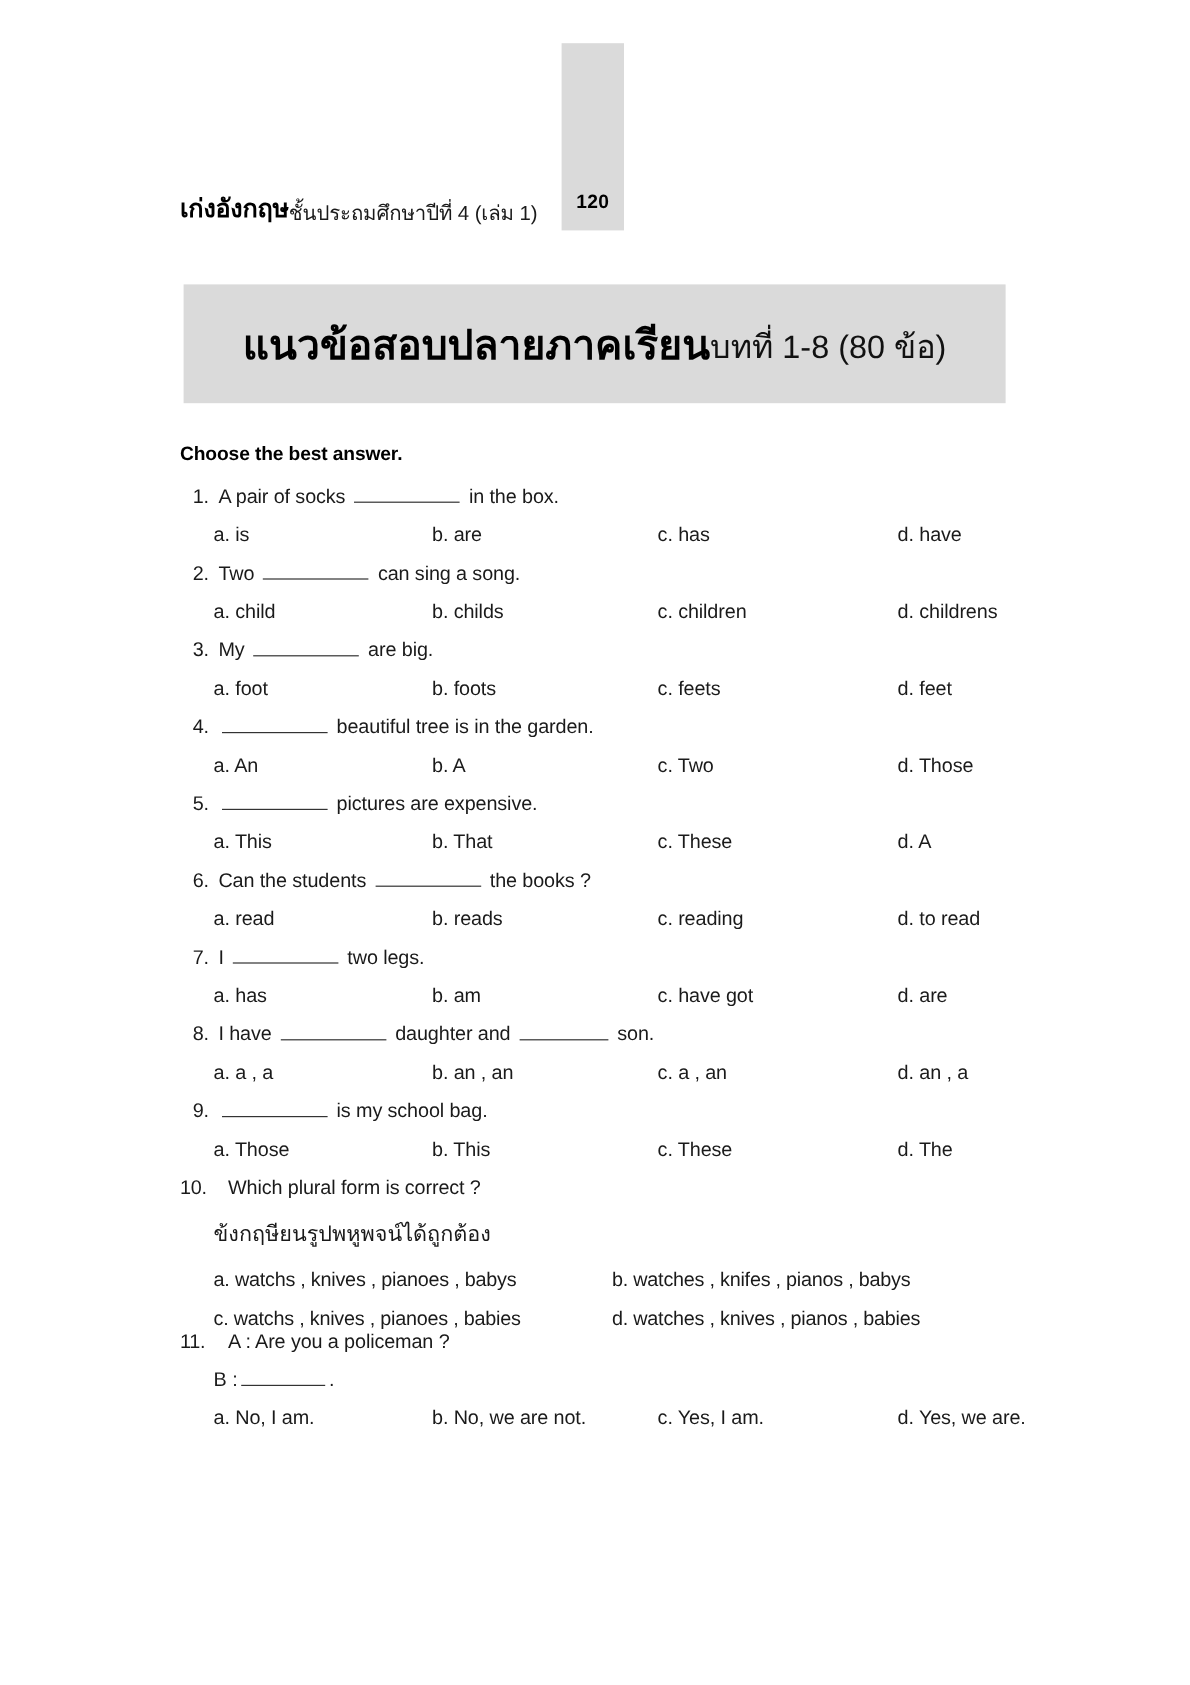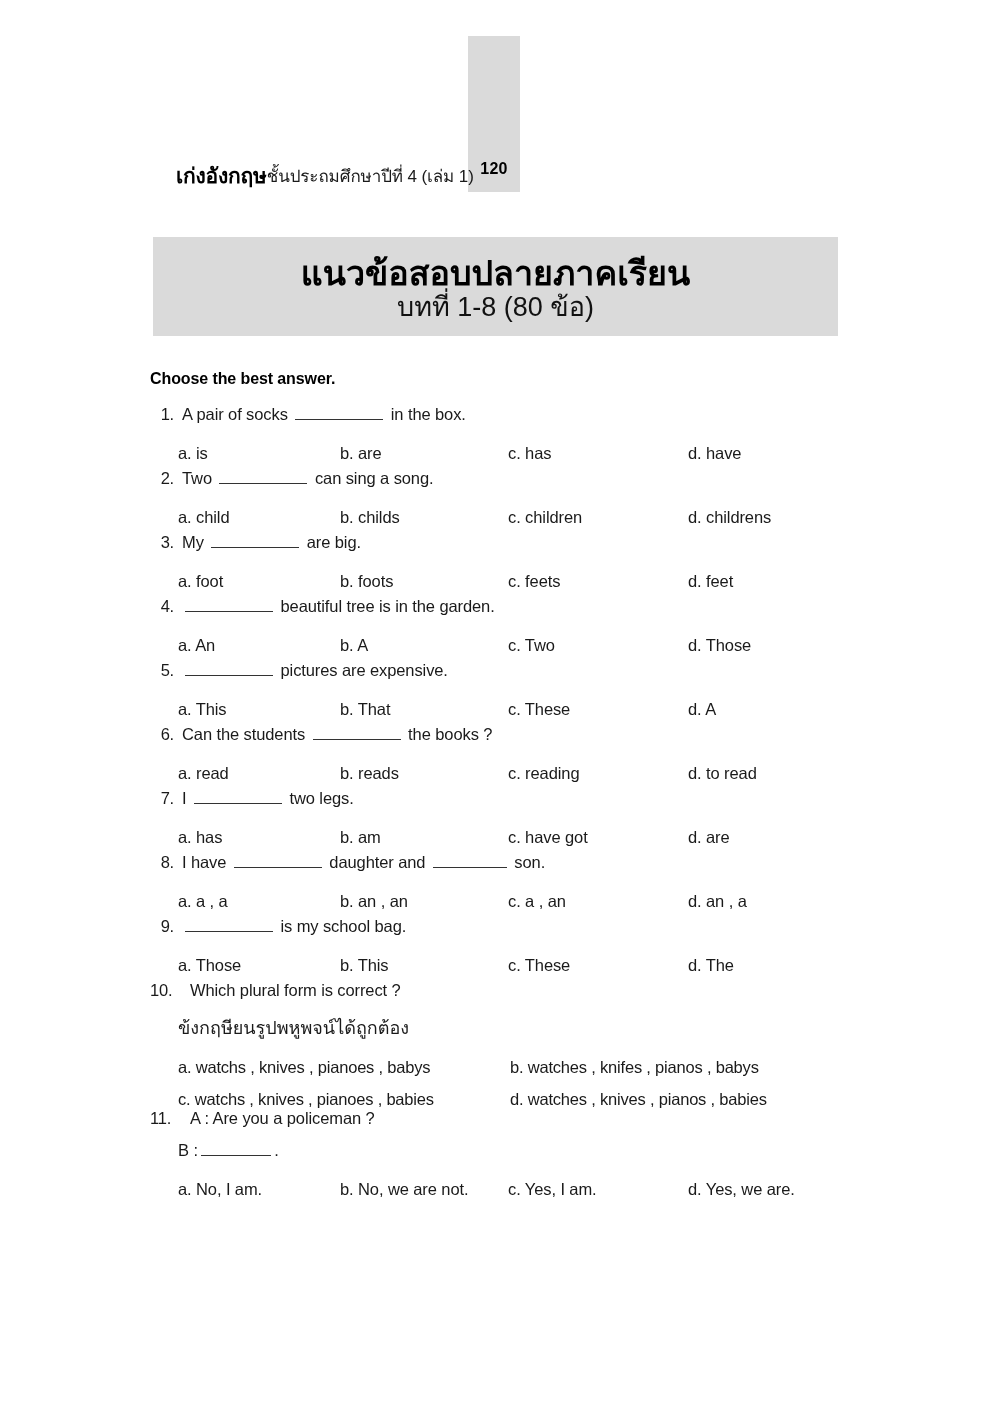--- a/index.html
+++ b/index.html
@@ -35,23 +35,22 @@
     letter-spacing: 0.3px;
   }
 
   
   #running-header {
     position: absolute;
     left: 150px;
     top: 160px;
     height: 30px;
     display: flex;
-    align-items: center;
-    white-space: nowrap;
-    margin-left: 26px;
+    align-items: flex-end;
+    white-space: nowrap;
   }
   #header-book-title {
     font-size: 21px;
     font-weight: bold;
     color: #000;
     letter-spacing: -0.2px;
   }
   #header-subtitle {
     font-size: 17px;
     color: #1a1a1a;
@@ -60,21 +59,21 @@
 
   
   #title-banner {
     position: absolute;
     left: 153px;
     top: 237px;
     width: 685px;
     height: 99px;
     background: #dadada;
     display: flex;
-    flex-direction: column;
+    flex-direction: row;
     align-items: center;
     justify-content: center;
     padding-top: 4px;
   }
   #banner-title {
     font-size: 34px;
     font-weight: bold;
     color: #000;
     line-height: 1.08;
     letter-spacing: 0px;
@@ -135,24 +134,25 @@
     margin: 0 3px;
   }
   .blank.w1 { width: 88px; }
   .blank.w2 { width: 74px; }
   .blank.w3 { width: 70px; }
 
   
   .opt-row {
     display: flex;
     height: 32px;
-    align-items: center;
+    align-items: flex-start;
     font-size: 16.5px;
     white-space: nowrap;
     padding-left: 28px;
+    gap: 20px;
   }
   .opt {
     letter-spacing: -0.1px;
   }
   .opt.c1 { width: 162px; min-width: 162px; }
   .opt.c2 { width: 168px; min-width: 168px; }
   .opt.c3 { width: 180px; min-width: 180px; }
   .opt.c4 { width: 160px; min-width: 160px; }
 
   

